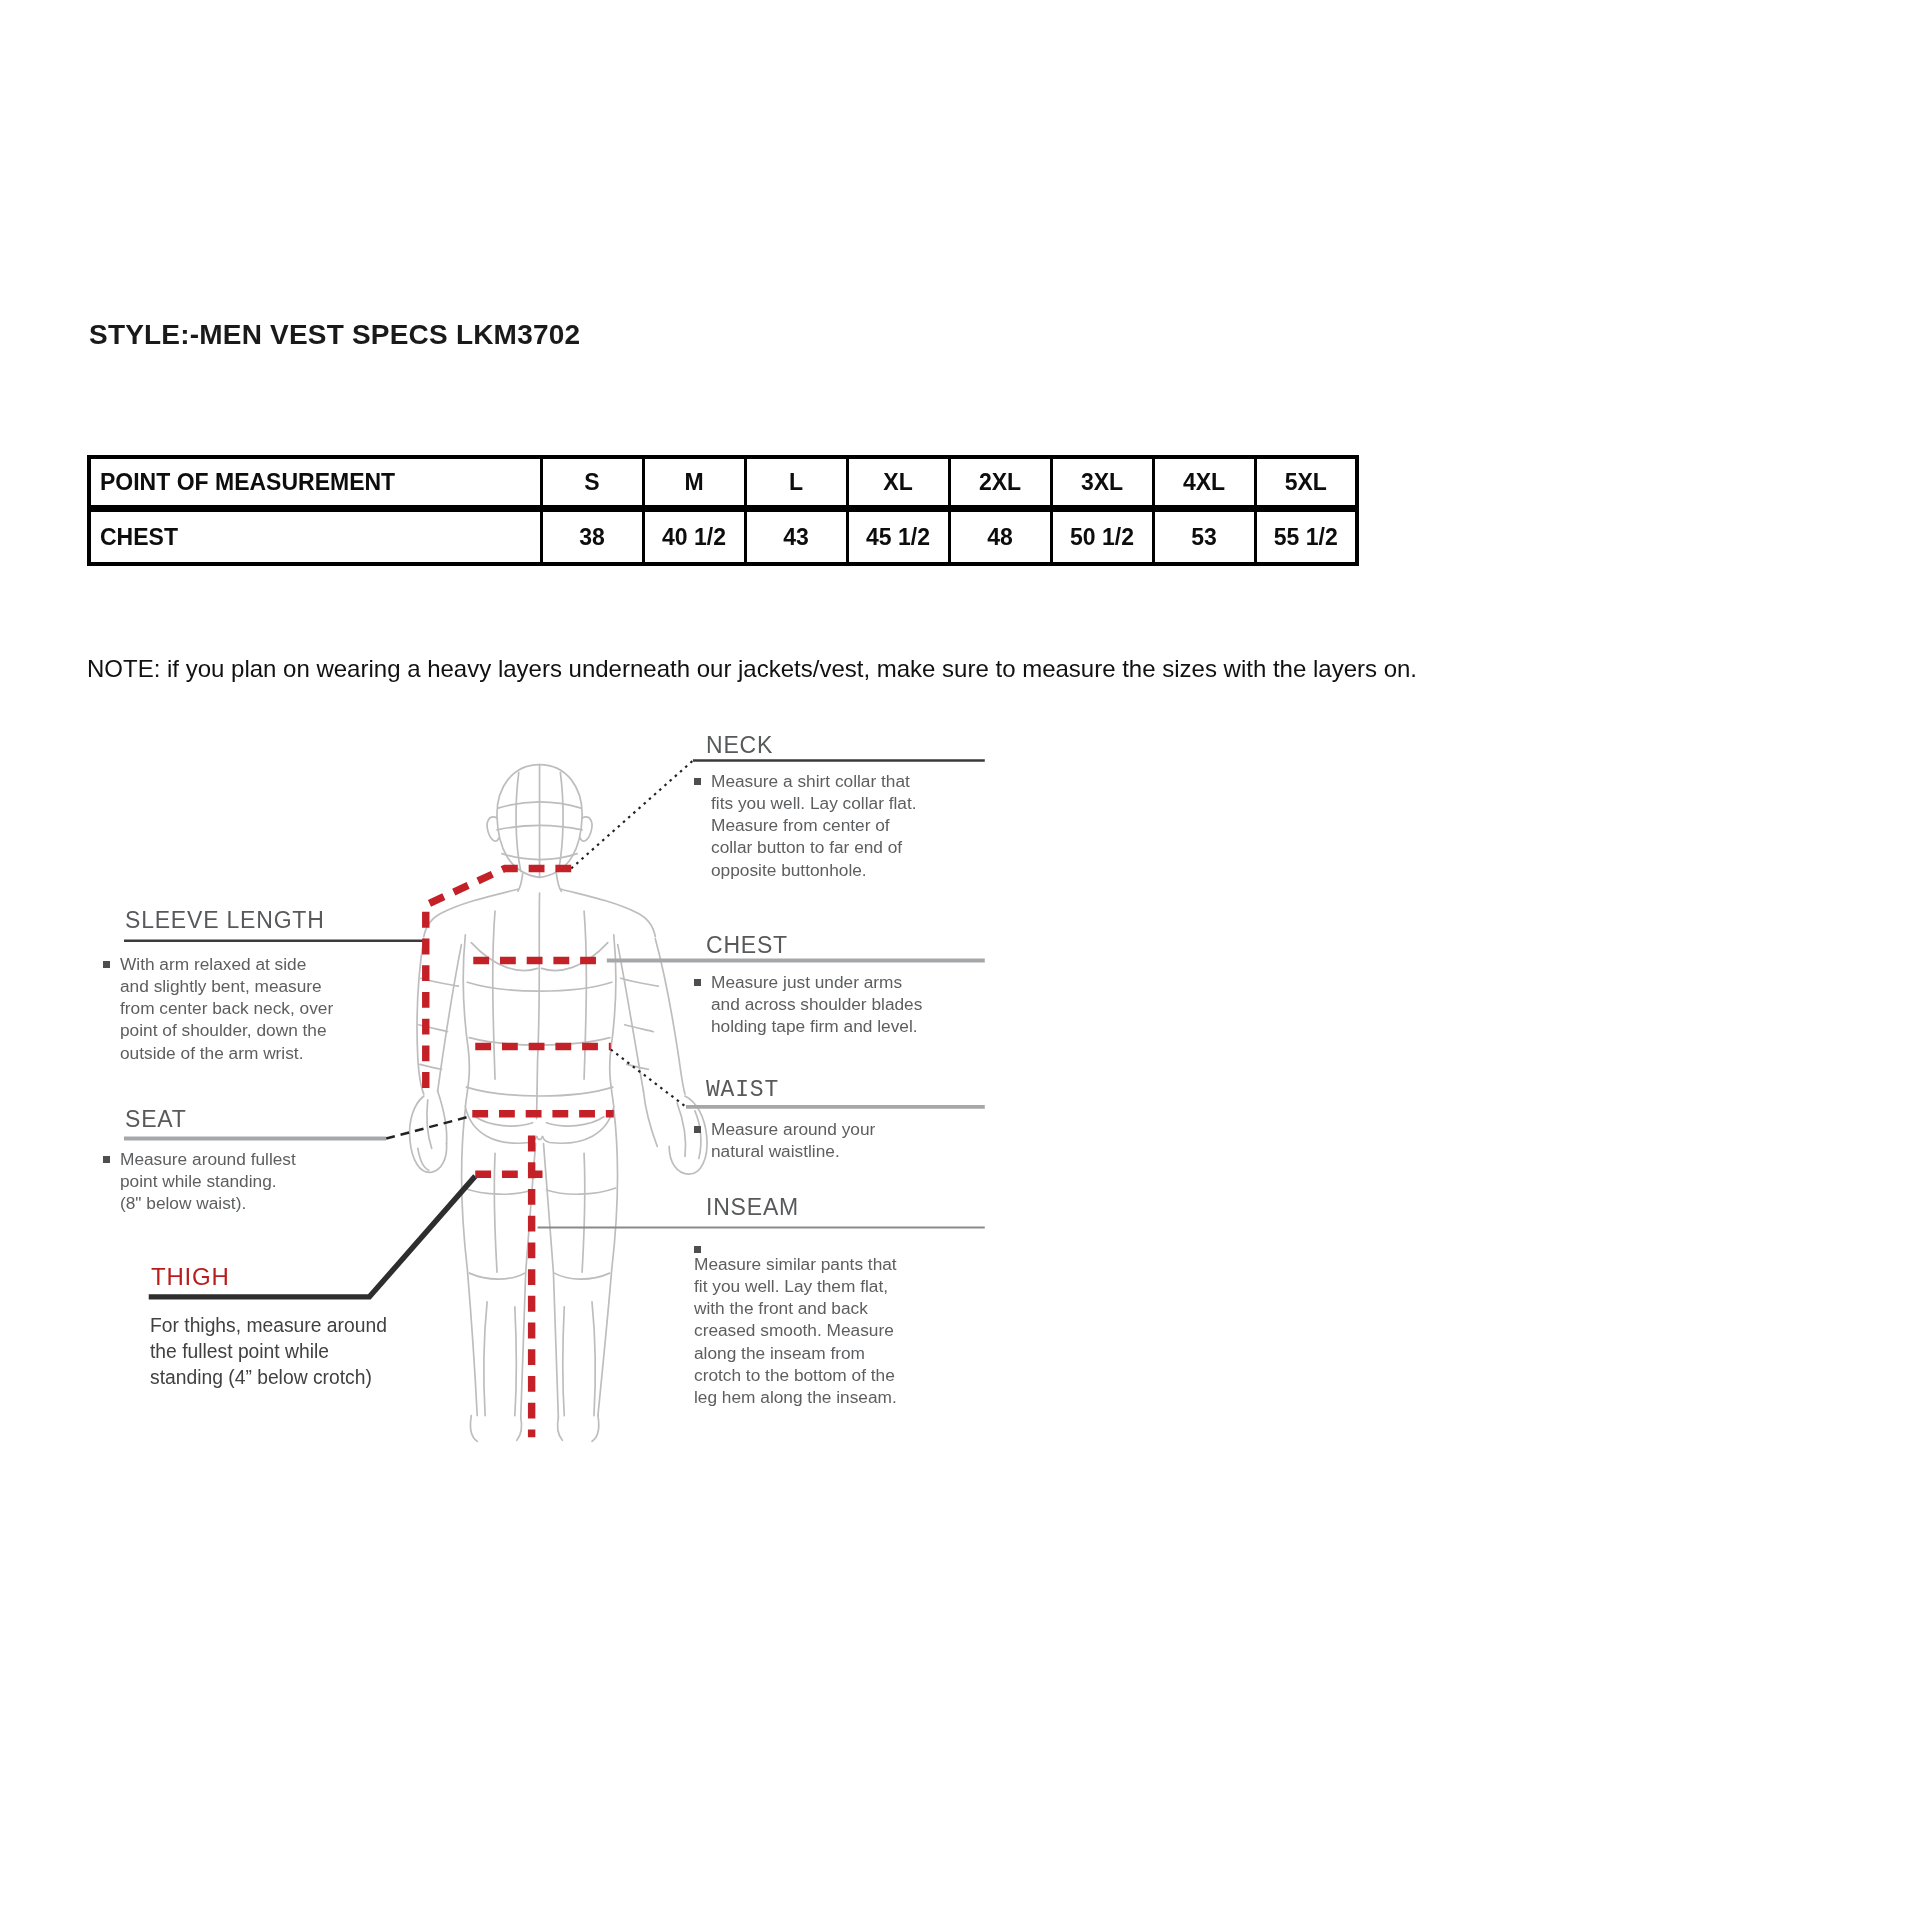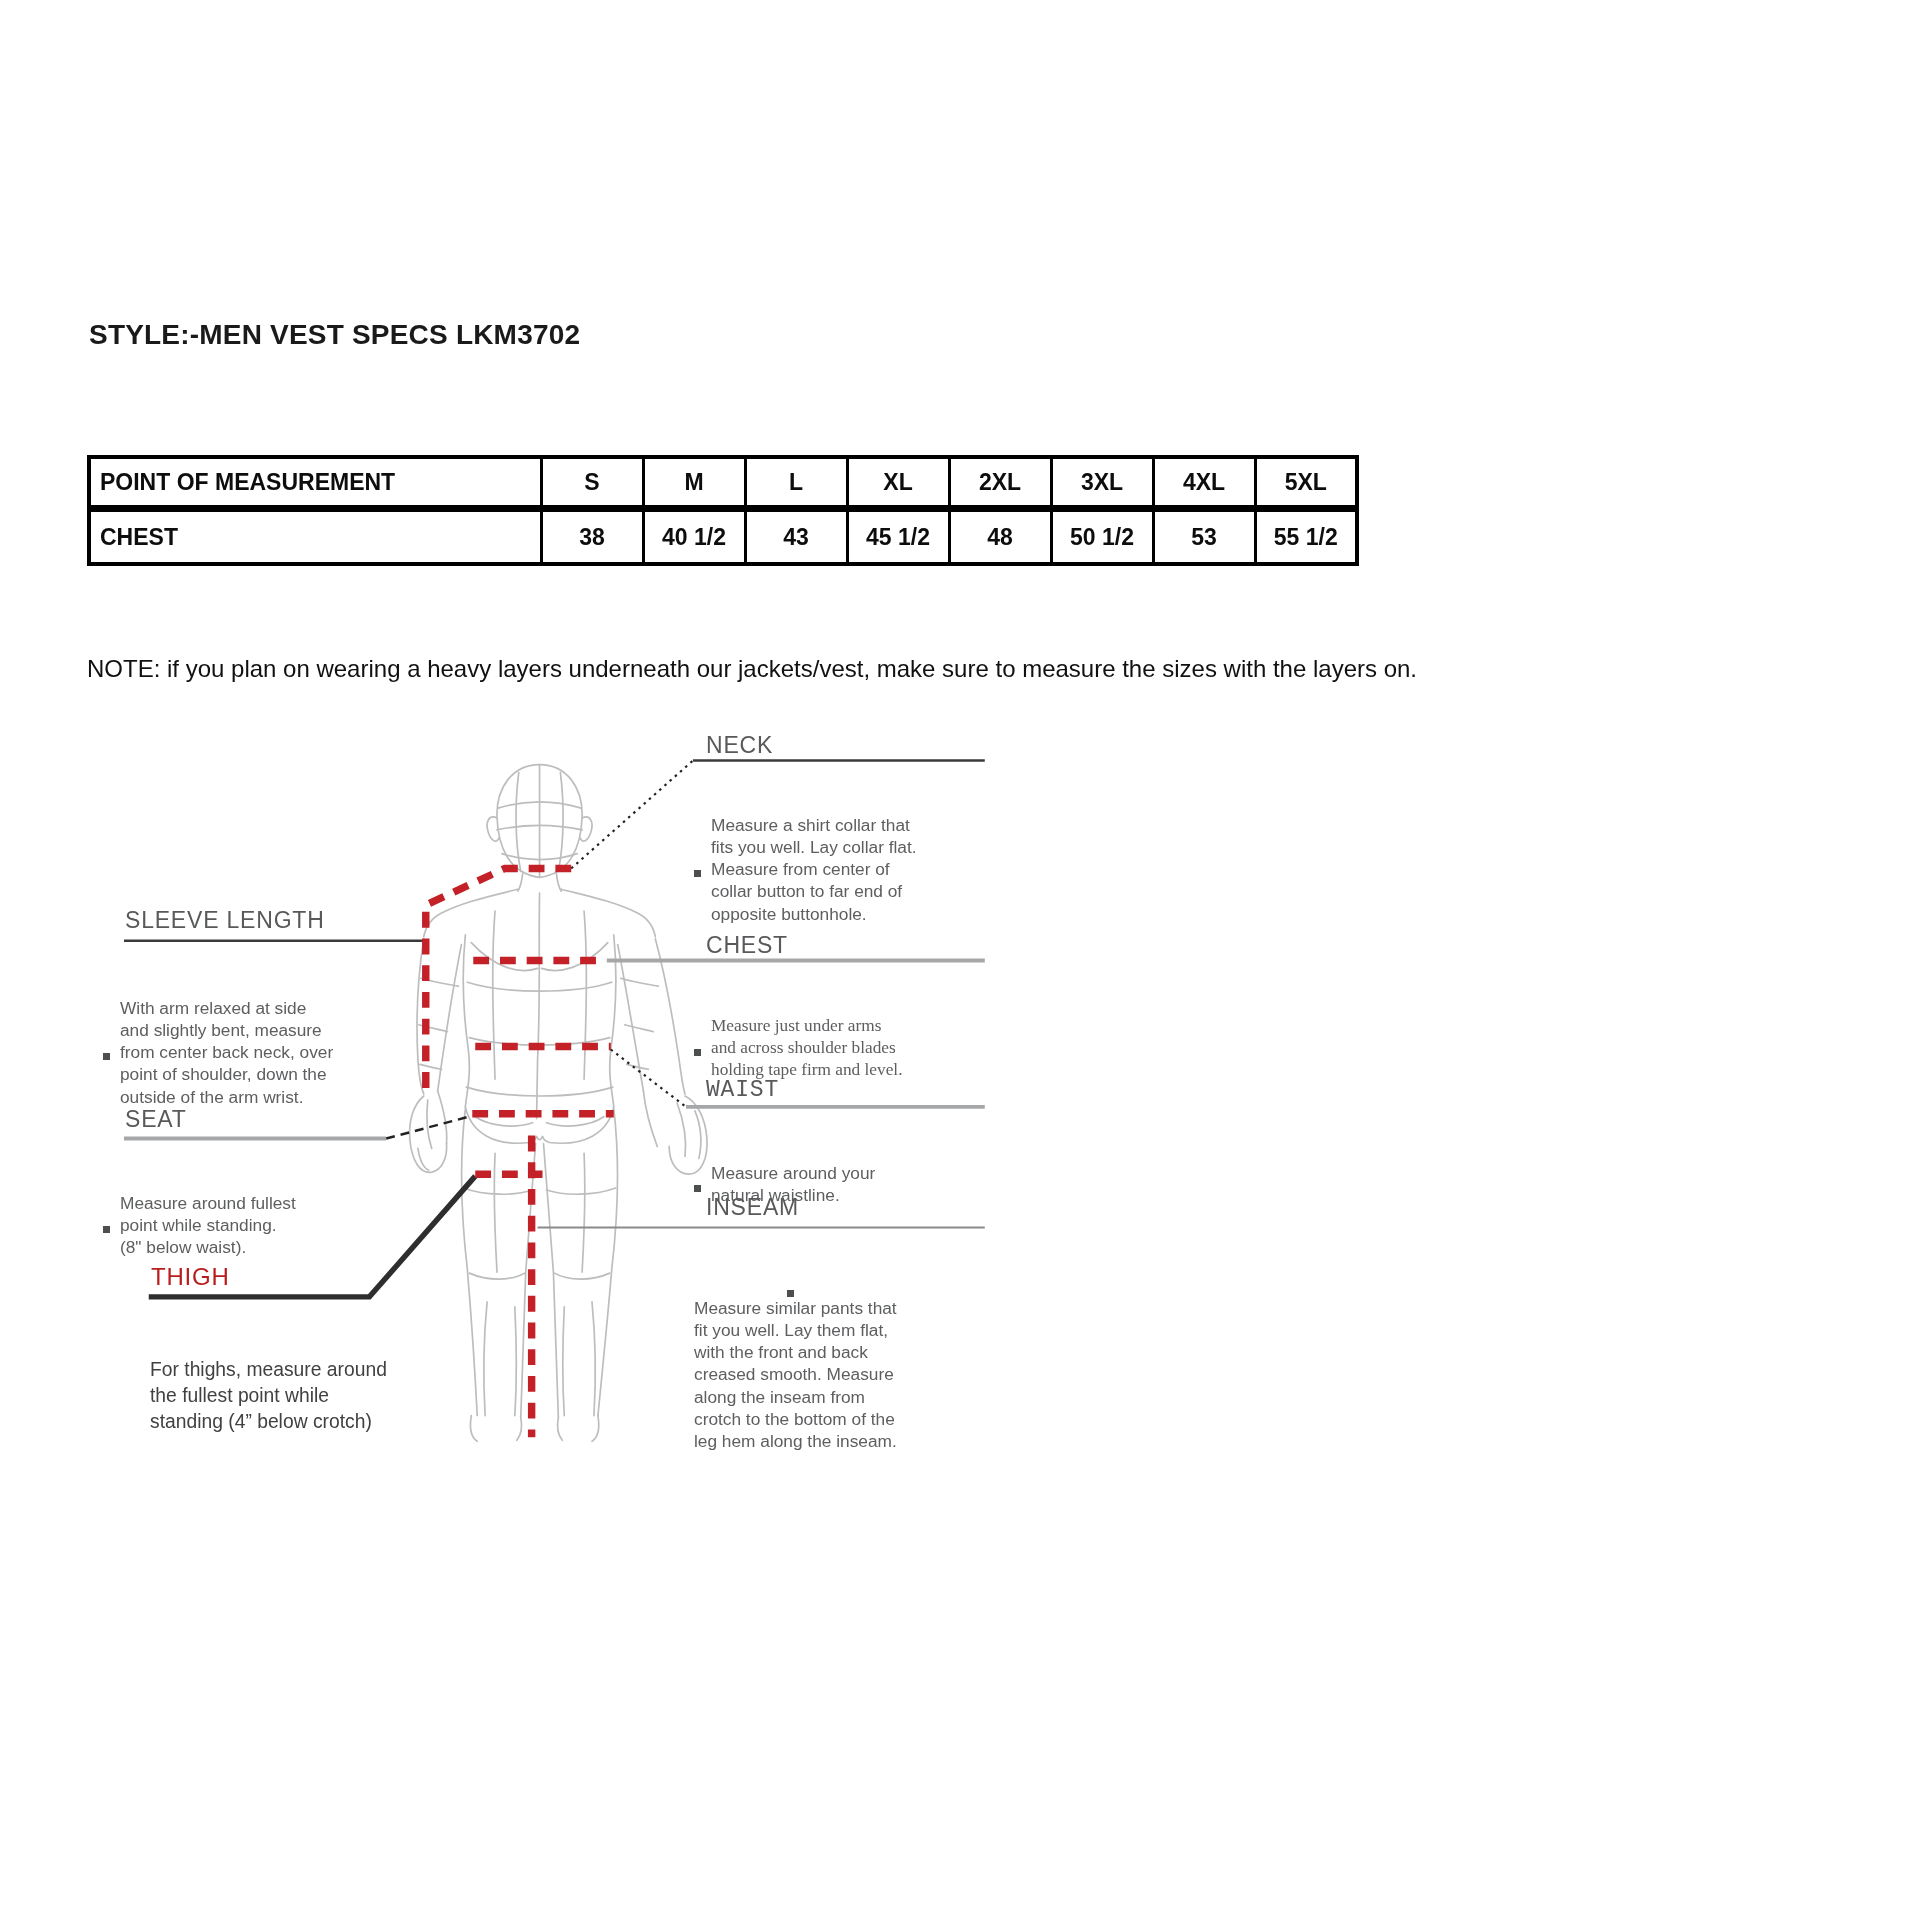--- a/index.html
+++ b/index.html
@@ -11,28 +11,28 @@
   table.size-table th,table.size-table td{border:3px solid #000;font-size:23px;font-weight:bold;color:#0d0d0d;vertical-align:middle;text-align:center;padding:0;}
   table.size-table thead th{height:46px;border-bottom:7px solid #000;}
   table.size-table tbody td{height:50px;}
   table.size-table .row-label{text-align:left;padding-left:9px;}
 
   .note-text{position:absolute;left:87px;top:655px;width:1445px;font-size:24px;font-weight:normal;color:#111;}
 
   .diagram-svg{position:absolute;left:79px;top:723px;}
 
   .dg-heading{position:absolute;font-size:23px;color:#58595b;letter-spacing:0.8px;white-space:nowrap;}
-  .dg-body{position:absolute;display:flex;align-items:center;margin-top:44px;}
+  .dg-body{position:absolute;display:flex;align-items:flex-start;}
   .dg-body .bullet{width:7px;height:7px;background:#4d4e50;margin:8px 10px 0 0;flex:none;}
   .dg-text{font-size:17.3px;line-height:1.28;color:#5d5e60;white-space:pre-line;}
   .dg-text.plain{font-size:19.3px;line-height:1.34;color:#414042;}
 
   
   .h-neck{left:706px;top:732px;}      .b-neck{left:694px;top:770px;}
-  .h-chest{left:706px;top:932px;}     .b-chest{left:694px;top:971px;font-family:Liberation Serif, serif;}
+  .h-chest{left:706px;top:932px;}     .b-chest{left:694px;top:971px;}
   .h-waist{left:706px;top:1077px;font-family:Liberation Mono, monospace;}    .b-waist{left:694px;top:1118px;}
   .h-inseam{left:706px;top:1194px;}   .b-inseam{left:694px;top:1238px;flex-direction:column;}
   .h-sleeve{left:125px;top:907px;}    .b-sleeve{left:103px;top:953px;}
   .h-seat{left:125px;top:1106px;}     .b-seat{left:103px;top:1148px;}
   .h-thigh{left:151px;top:1263px;font-size:24px;color:#b91c1c;}
   .b-thigh{left:150px;top:1313px;}
 </style>
 </head>
 <body>
 

